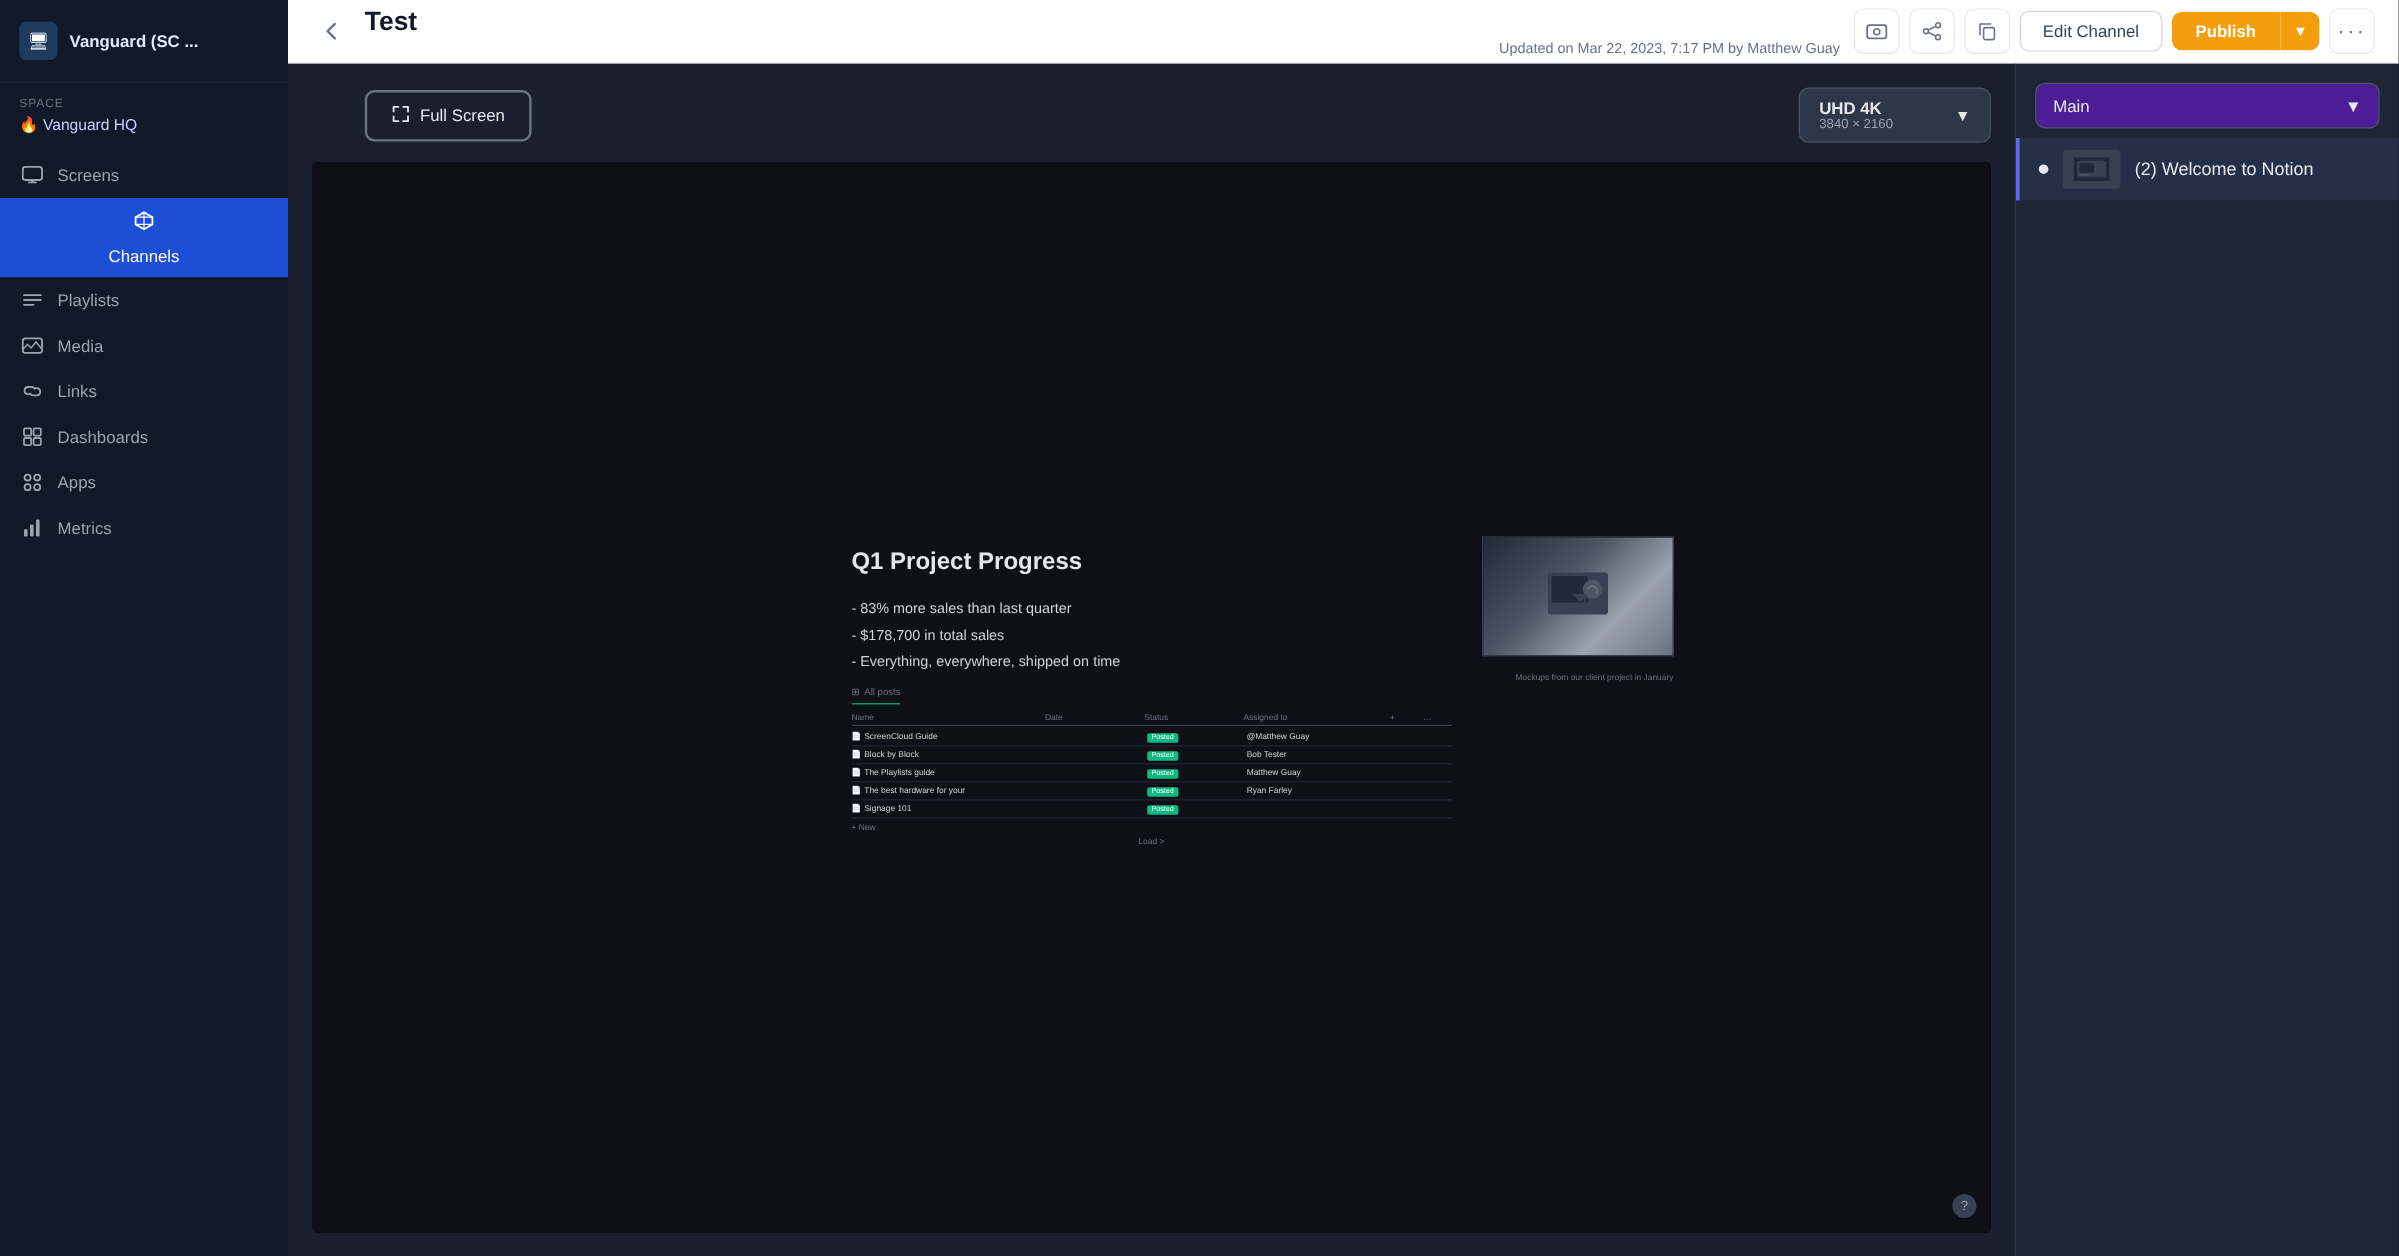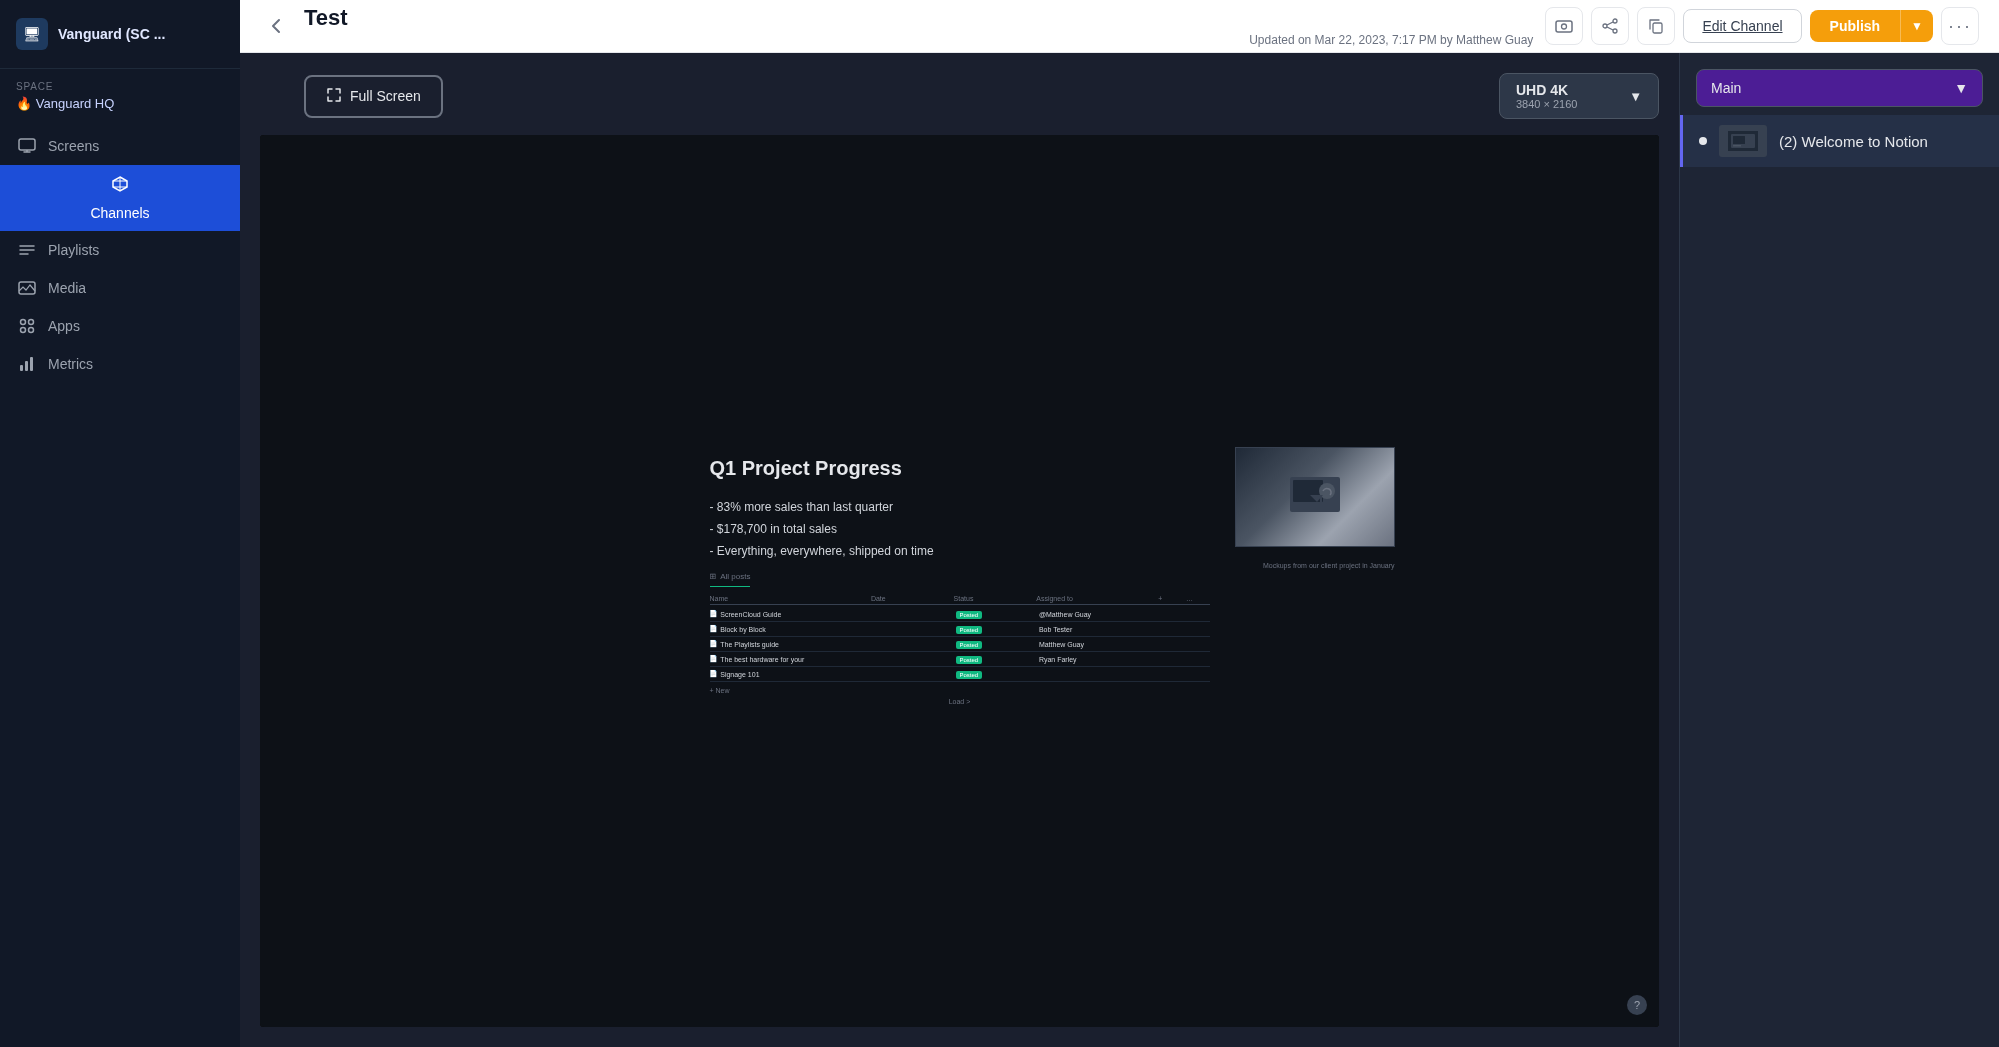--- a/index.html
+++ b/index.html
@@ -144,21 +144,20 @@
     }
     .btn-edit-channel {
       padding: 8px 18px;
       border: 1px solid #d1d5db;
       border-radius: 8px;
       background: #fff;
       font-size: 14px;
       font-weight: 500;
       color: #374151;
       cursor: pointer;
-      text-decoration: underline;
     }
     .btn-publish-group {
       display: flex;
       align-items: stretch;
       border-radius: 8px;
       overflow: hidden;
     }
     .btn-publish {
       padding: 8px 20px;
       background: #f59e0b;
@@ -371,20 +370,40 @@
       <span>Playlists</span>
     </div>
     <div class="sidebar-item">
       <span class="sidebar-item-icon">
         <svg width="18" height="18" viewBox="0 0 18 18" fill="none">
             <rect x="1" y="3" width="16" height="12" rx="2" stroke="currentColor" stroke-width="1.5"></rect>
             <polyline points="1,12 5,8 8,11 12,6 17,12" stroke="currentColor" stroke-width="1.2" fill="none"></polyline>
           </svg>
       </span>
       <span>Media</span>
+    </div>
+    <div class="sidebar-item">
+      <span class="sidebar-item-icon">
+        <svg width="18" height="18" viewBox="0 0 18 18" fill="none">
+            <path d="M7 11C7.5 11.8 8.5 12.5 9.5 12.5L12.5 12.5C14.2 12.5 15.5 11.2 15.5 9.5C15.5 7.8 14.2 6.5 12.5 6.5L11 6.5" stroke="currentColor" stroke-width="1.5" stroke-linecap="round"></path>
+            <path d="M11 7C10.5 6.2 9.5 5.5 8.5 5.5L5.5 5.5C3.8 5.5 2.5 6.8 2.5 8.5C2.5 10.2 3.8 11.5 5.5 11.5L7 11.5" stroke="currentColor" stroke-width="1.5" stroke-linecap="round"></path>
+          </svg>
+      </span>
+      <span>Links</span>
+    </div>
+    <div class="sidebar-item">
+      <span class="sidebar-item-icon">
+        <svg width="18" height="18" viewBox="0 0 18 18" fill="none">
+            <rect x="2" y="2" width="6" height="6" rx="1" stroke="currentColor" stroke-width="1.5"></rect>
+            <rect x="10" y="2" width="6" height="6" rx="1" stroke="currentColor" stroke-width="1.5"></rect>
+            <rect x="2" y="10" width="6" height="6" rx="1" stroke="currentColor" stroke-width="1.5"></rect>
+            <rect x="10" y="10" width="6" height="6" rx="1" stroke="currentColor" stroke-width="1.5"></rect>
+          </svg>
+      </span>
+      <span>Dashboards</span>
     </div>
     <div class="sidebar-item">
       <span class="sidebar-item-icon">
         <svg width="18" height="18" viewBox="0 0 18 18" fill="none">
             <circle cx="5" cy="5" r="2.5" stroke="currentColor" stroke-width="1.5"></circle>
             <circle cx="13" cy="5" r="2.5" stroke="currentColor" stroke-width="1.5"></circle>
             <circle cx="5" cy="13" r="2.5" stroke="currentColor" stroke-width="1.5"></circle>
             <circle cx="13" cy="13" r="2.5" stroke="currentColor" stroke-width="1.5"></circle>
           </svg>
       </span>

